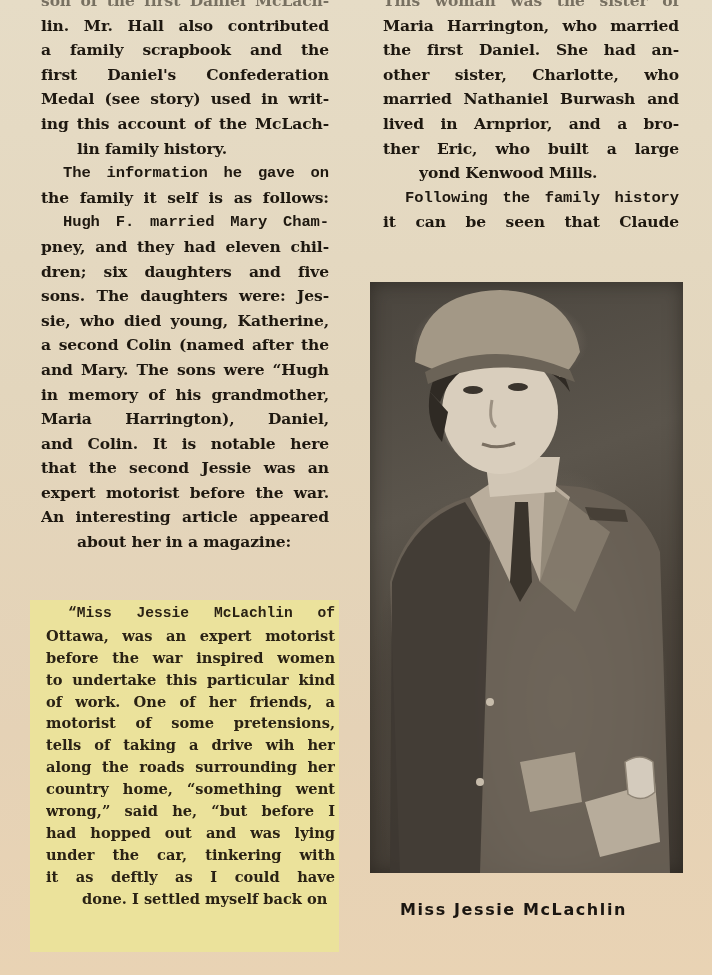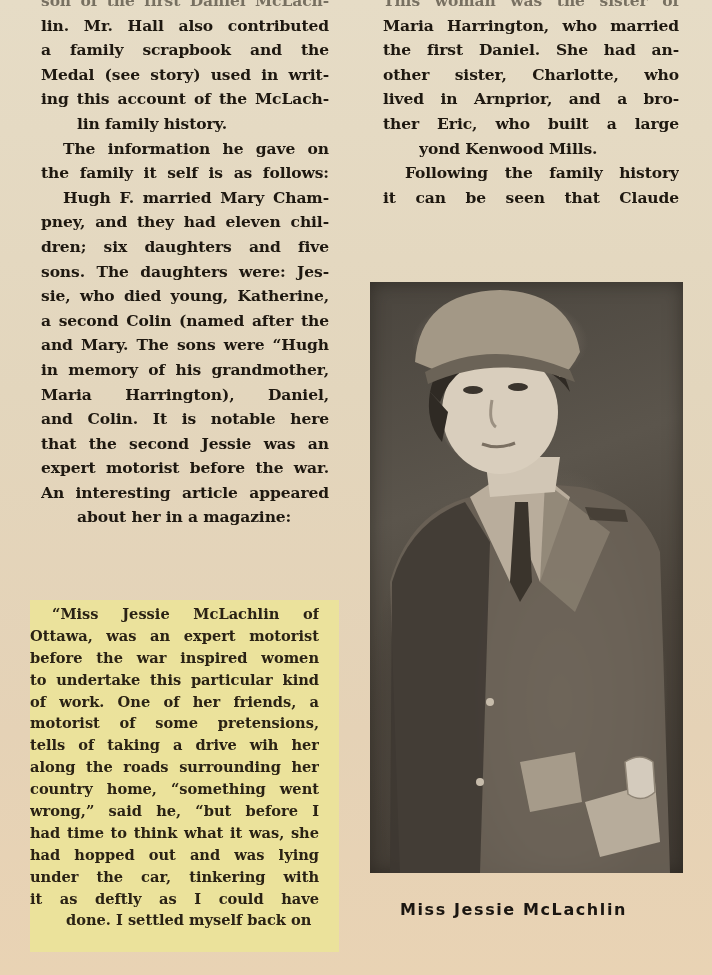--- a/index.html
+++ b/index.html
@@ -46,36 +46,37 @@
       text-align-last: justify;
       height: 24.6px;
       overflow: hidden;
     }
     .line.last {
       text-align-last: left;
       margin-left: 36px;
     }
     .line.indent {
       padding-left: 22px;
+      font-family: Liberation Mono, monospace;
     }
     .line.clip-top {
       opacity: 0.55;
     }
     .highlight {
       position: absolute;
       left: 30px;
       top: 600px;
       width: 309px;
       height: 352px;
       background: #ebe39a;
       opacity: 0.95;
     }
     .quote-col {
       position: absolute;
-      left: 30px;
+      left: 46px;
       top: 603px;
       width: 289px;
       font-family: "DejaVu Serif", serif;
       font-size: 14.6px;
       line-height: 21.9px;
       font-weight: bold;
       color: #2a2214;
     }
     .quote-col .line {
       height: 21.9px;
@@ -113,20 +114,21 @@
   </style>
 </head>
 <body>
 
 <div class="page">
 
   <div class="col col-left" id="left-col">
       <span class="line clip-top">son of the first Daniel McLach-</span>
       <span class="line">lin. Mr. Hall also contributed</span>
       <span class="line">a family scrapbook and the</span>
+      <span class="line">first Daniel's Confederation</span>
       <span class="line">Medal (see story) used in writ-</span>
       <span class="line">ing this account of the McLach-</span>
       <span class="line last">lin family history.</span>
       <span class="line indent">The information he gave on</span>
       <span class="line">the family it self is as follows:</span>
       <span class="line indent">Hugh F. married Mary Cham-</span>
       <span class="line">pney, and they had eleven chil-</span>
       <span class="line">dren; six daughters and five</span>
       <span class="line">sons. The daughters were: Jes-</span>
       <span class="line">sie, who died young, Katherine,</span>
@@ -146,32 +148,32 @@
       <span class="line indent">“Miss Jessie McLachlin of</span>
       <span class="line">Ottawa, was an expert motorist</span>
       <span class="line">before the war inspired women</span>
       <span class="line">to undertake this particular kind</span>
       <span class="line">of work. One of her friends, a</span>
       <span class="line">motorist of some pretensions,</span>
       <span class="line">tells of taking a drive wih her</span>
       <span class="line">along the roads surrounding her</span>
       <span class="line">country home, “something went</span>
       <span class="line">wrong,” said he, “but before I</span>
-      <span class="line">had time to think what it was, she</span>
       <span class="line">had hopped out and was lying</span>
       <span class="line">under the car, tinkering with</span>
       <span class="line">it as deftly as I could have</span>
       <span class="line last">done. I settled myself back on</span>
     </div>
 
   <div class="col col-right" id="right-col">
       <span class="line clip-top">This woman was the sister of</span>
       <span class="line">Maria Harrington, who married</span>
       <span class="line">the first Daniel. She had an-</span>
       <span class="line">other sister, Charlotte, who</span>
+      <span class="line">married Nathaniel Burwash and</span>
       <span class="line">lived in Arnprior, and a bro-</span>
       <span class="line">ther Eric, who built a large</span>
       <span class="line last">yond Kenwood Mills.</span>
       <span class="line indent">Following the family history</span>
       <span class="line">it can be seen that Claude</span>
     </div>
 
   <div class="photo">
     <svg width="313" height="591" viewBox="0 0 313 591">
 

